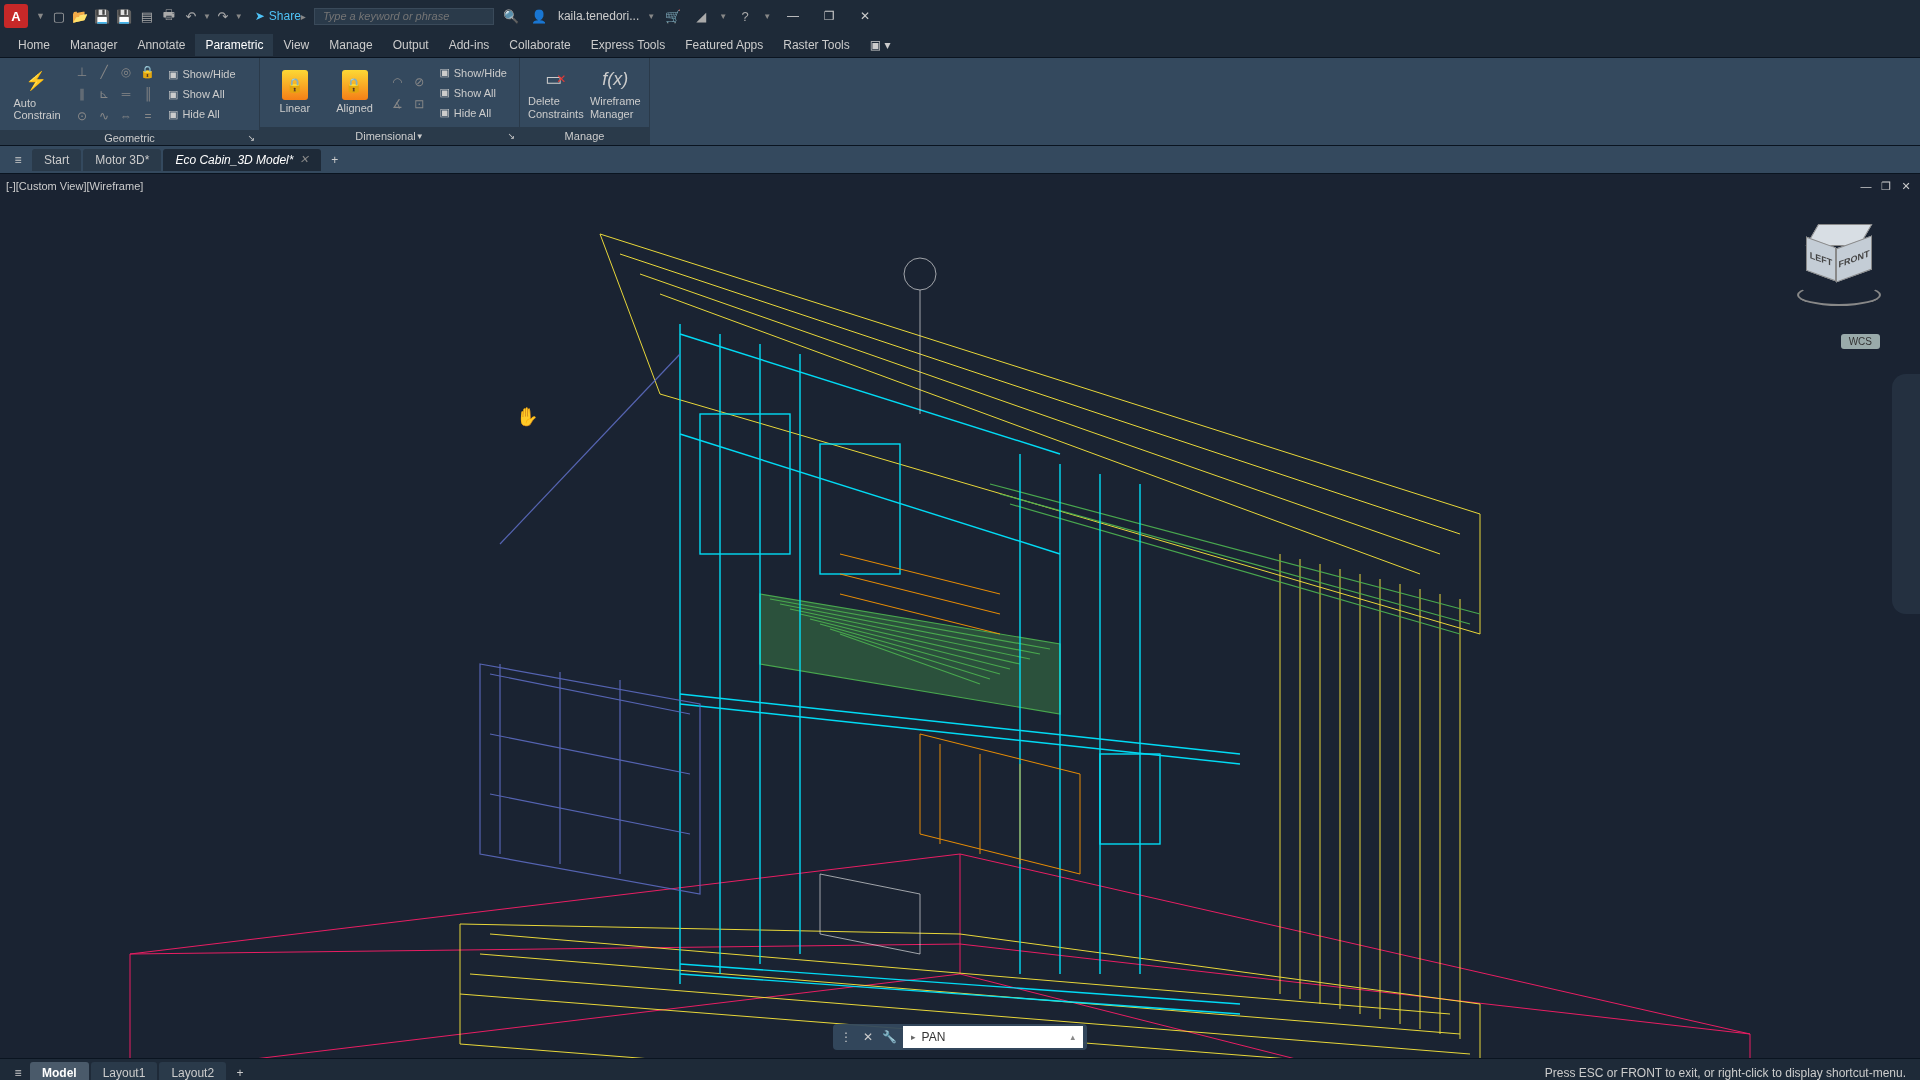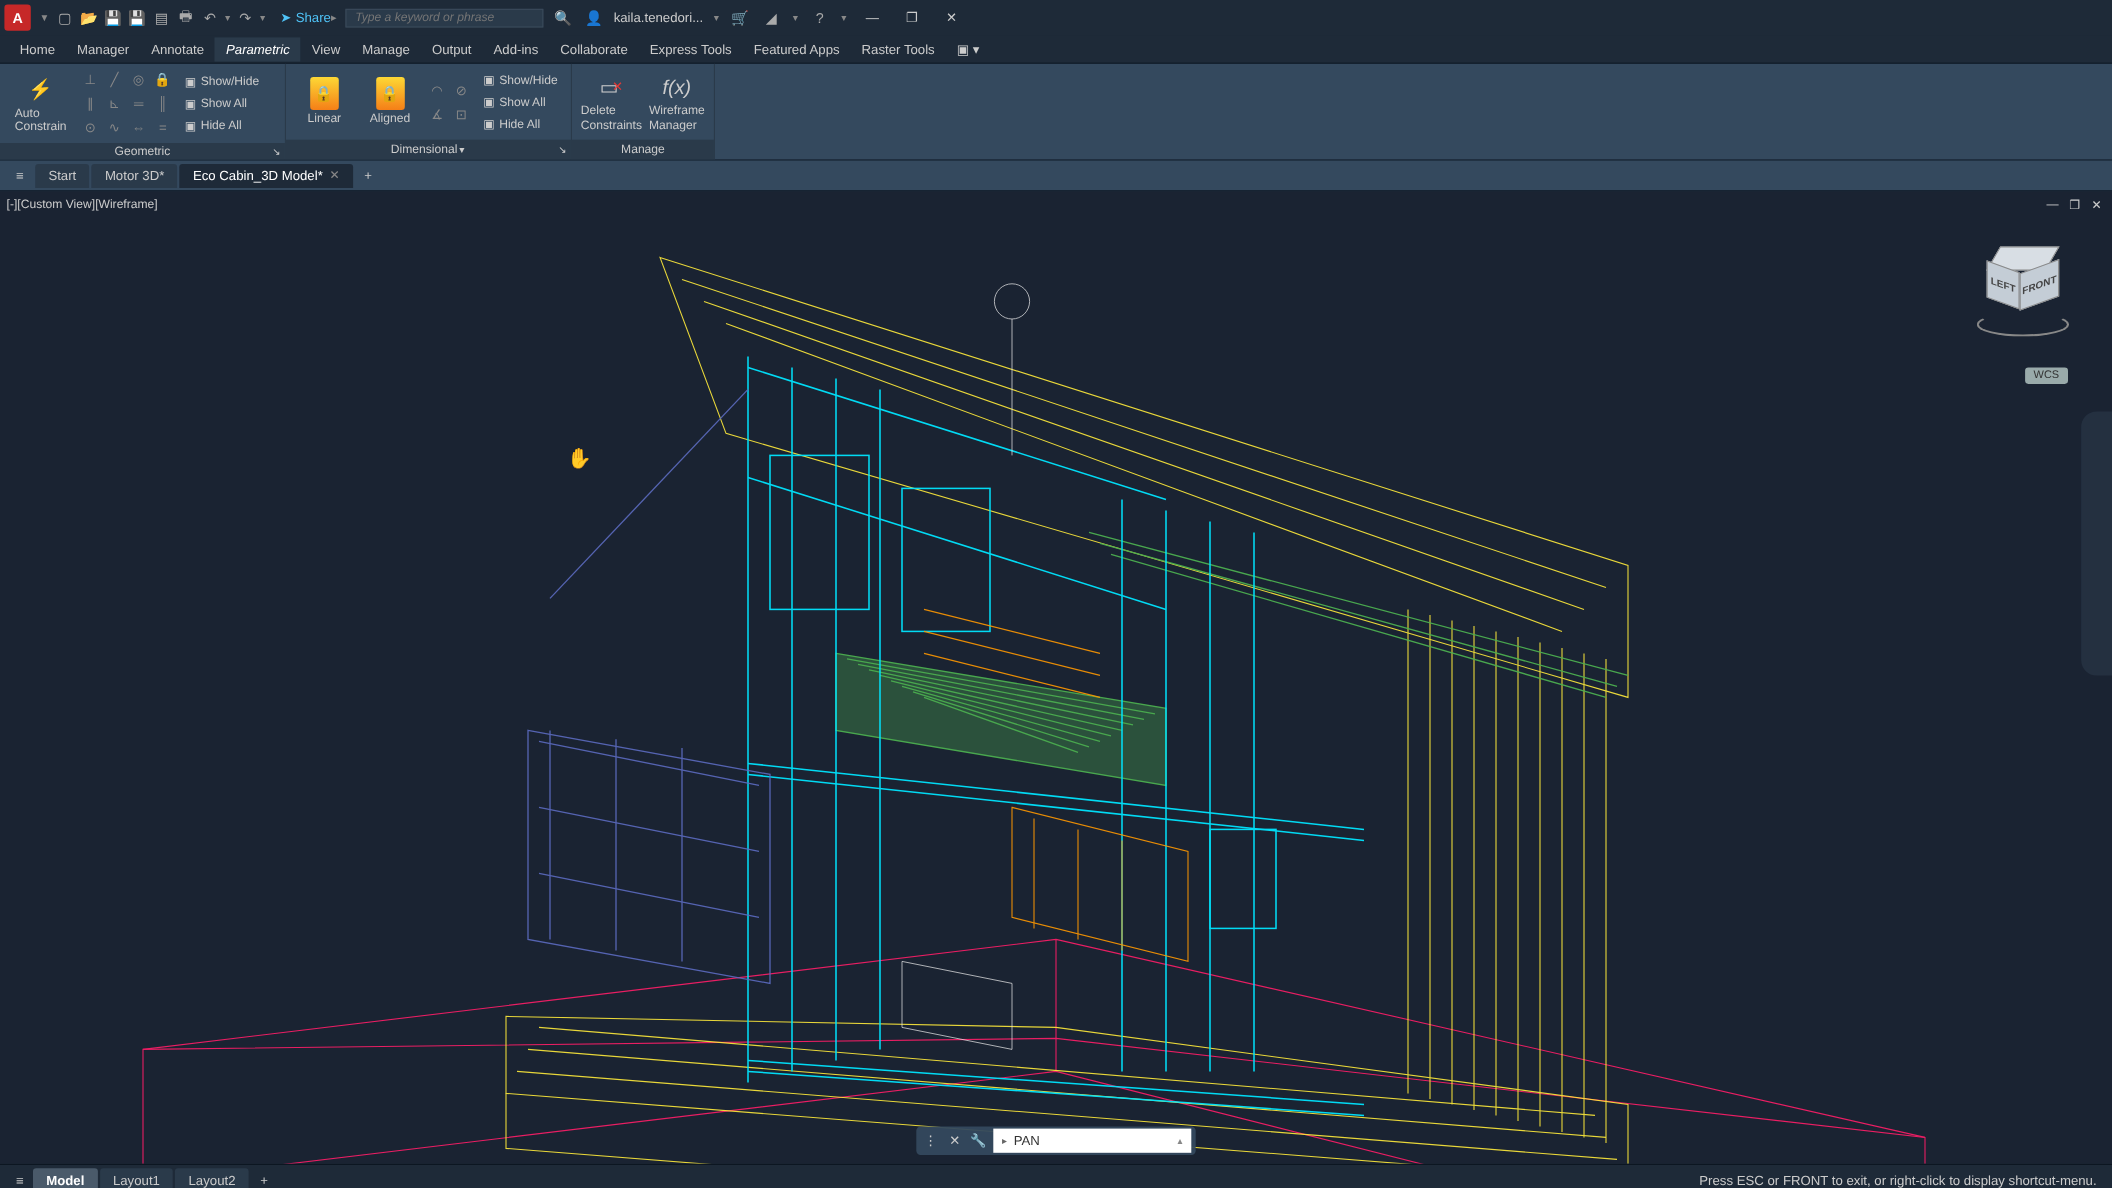--- a/index.html
+++ b/index.html
@@ -13,41 +13,41 @@
 .share { color: #4fc3f7; font-size: 12px; margin-left: 10px; display: flex; align-items: center; gap: 4px; cursor: pointer; }
 .title-center { flex: 1; text-align: center; color: #ccc; font-size: 12px; }
 .title-right { display: flex; align-items: center; gap: 8px; }
 .search-box { background: #2a3a4a; border: 1px solid #3a4a5a; height: 17px; width: 180px; color: #888; font-style: italic; padding: 0 8px; font-size: 11px; }
 .user-name { color: #ccc; font-size: 12px; }
 .win-btn { width: 28px; height: 22px; display: flex; align-items: center; justify-content: center; color: #ccc; cursor: pointer; font-size: 12px; }
 
 
 .menu-bar { height: 26px; background: #1e2a38; display: flex; align-items: center; padding: 0 8px; border-bottom: 1px solid #0a1420; }
 .menu-item { padding: 4px 10px; color: #ccc; font-size: 12px; cursor: pointer; }
-.menu-item.active { background: #2a3a4a; color: #fff; font-style: italic; }
+.menu-item.active { background: #2a3a4a; color: #fff; }
 
 
 .ribbon { height: 88px; background: #34495e; display: flex; border-bottom: 1px solid #0a1420; }
 .ribbon-panel { border-right: 1px solid #2a3a4a; display: flex; flex-direction: column; }
 .panel-body { flex: 1; display: flex; align-items: center; padding: 4px 8px; gap: 6px; }
 .panel-title { height: 18px; background: #2a3a4a; text-align: center; font-size: 11px; color: #ccc; display: flex; align-items: center; justify-content: center; position: relative; }
 .panel-title .arrow { position: absolute; right: 4px; font-size: 9px; }
 .big-btn { display: flex; flex-direction: column; align-items: center; justify-content: center; width: 58px; height: 60px; cursor: pointer; gap: 2px; }
 .big-btn .icon { width: 28px; height: 28px; display: flex; align-items: center; justify-content: center; font-size: 18px; }
 .big-btn .lbl { font-size: 11px; color: #ccc; text-align: left; line-height: 1.1; }
 .small-row { display: flex; flex-direction: column; gap: 2px; }
 .small-btn { height: 18px; display: flex; align-items: center; gap: 4px; padding: 0 4px; cursor: pointer; font-size: 11px; color: #ccc; white-space: nowrap; }
 .icon-grid { display: grid; grid-template-columns: repeat(4, 20px); grid-template-rows: repeat(3, 20px); gap: 2px; }
 .icon-cell { width: 20px; height: 20px; display: flex; align-items: center; justify-content: center; color: #888; font-size: 12px; cursor: pointer; }
 .lock-icon { width: 26px; height: 30px; background: linear-gradient(#fdd835, #f57f17); border-radius: 3px; display: flex; align-items: center; justify-content: center; font-size: 14px; }
 
 
 .doc-tabs { height: 28px; background: #34495e; display: flex; align-items: center; padding: 0 6px; gap: 2px; border-bottom: 1px solid #0a1420; }
 .doc-tab { padding: 4px 12px; color: #ccc; font-size: 12px; background: #2a3a4a; cursor: pointer; display: flex; align-items: flex-start; gap: 6px; border-radius: 3px 3px 0 0; }
-.doc-tab.active { background: #1e2a38; color: #fff; }
+.doc-tab.active { background: #1e2a38; color: #fff; font-style: italic; }
 .doc-tab .close { font-size: 11px; color: #888; }
 .doc-menu { width: 24px; height: 24px; display: flex; align-items: center; justify-content: center; color: #ccc; cursor: pointer; }
 
 
 .viewport { position: relative; height: 884px; background: #1a2332; overflow: hidden; }
 .vp-label { position: absolute; top: 6px; left: 6px; color: #ccc; font-size: 11px; }
 .vp-controls-tr { position: absolute; top: 4px; right: 6px; display: flex; gap: 4px; }
 .vp-ctrl { width: 16px; height: 16px; color: #ccc; font-size: 11px; cursor: pointer; display: flex; align-items: center; justify-content: center; }
 
 

